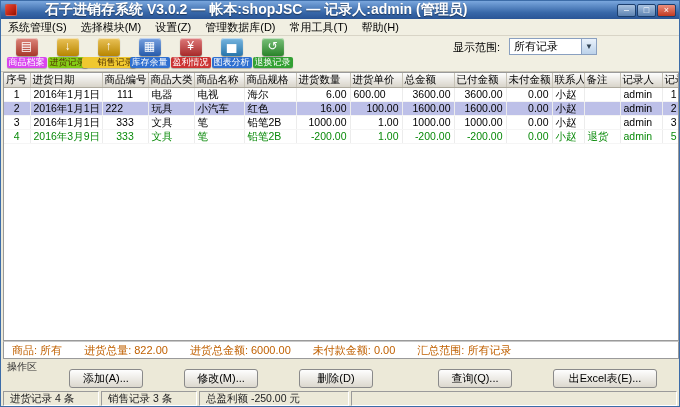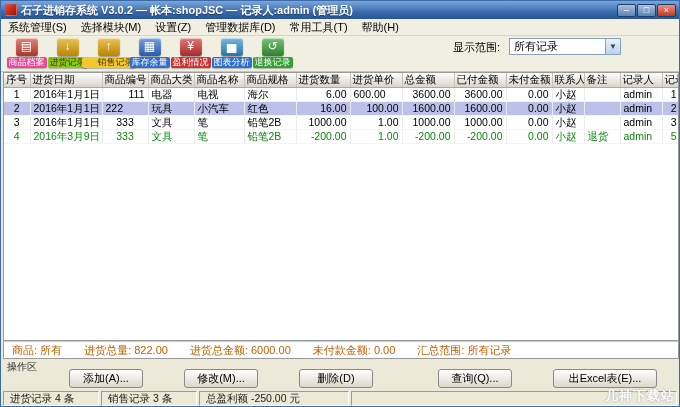--- a/index.html
+++ b/index.html
@@ -2,35 +2,35 @@
 <html style="--c-titlebar: #3767a8; --c-selected_row: #bdc0e8; --c-negative_row: #0a8a0a; --c-summary_text: #c06000; --c-location_text: #e80000;"><head>
 <meta charset="utf-8">
 <style>
   *{box-sizing:border-box;margin:0;padding:0;}
   html,body{width:680px;height:407px;}
   body{font-family:"Liberation Sans","DejaVu Sans",sans-serif;font-size:11px;background:#fff;}
   .window{position:relative;width:680px;height:407px;border:1px solid #3c6ca8;background:#ece9d8;overflow:hidden;}
 
   .titlebar{position:absolute;top:0;left:0;right:0;height:18px;background:linear-gradient(#7aa7dd,var(--c-titlebar,#3767a8) 65%,#2a5596);display:flex;align-items:center;padding:0 2px;color:#fff;}
   .title-icon{width:12px;height:12px;background:linear-gradient(135deg,#ee4433,#991100);border:1px solid #fff3;border-radius:2px;margin:0 4px 0 2px;flex:0 0 auto;}
-  .title-text{font-size:11px;font-weight:bold;text-shadow:0 1px 1px rgba(0,0,0,.45);white-space:nowrap;overflow:hidden;flex:1;}
+  .title-text{font-size:14px;font-weight:bold;text-shadow:0 1px 1px rgba(0,0,0,.45);white-space:nowrap;overflow:hidden;flex:1;margin-left:24px;}
   .win-btns{display:flex;gap:1px;margin-right:1px;}
   .win-btn{width:19px;height:13px;font-size:9px;line-height:11px;text-align:center;color:#fff;border:1px solid #1c3f6e;border-radius:2px;background:linear-gradient(#a9c2e0,#5d83b2);cursor:default;}
   .win-btn.close{background:linear-gradient(#ec8f7d,#c23a22);}
 
   .menubar{position:absolute;top:18px;left:0;right:0;height:17px;background:#f1efe2;border-bottom:1px solid #d8d4c6;display:flex;align-items:center;color:#000;}
   .menu-item{padding:0 7px;line-height:17px;white-space:nowrap;}
 
   .toolbar{position:absolute;top:35px;left:0;right:0;height:36px;background:#f1efe2;border-bottom:1px solid #c8c4b6;}
   .toolbar-buttons{position:absolute;left:5px;top:2px;display:flex;}
   .tool-btn{width:41px;display:flex;flex-direction:column;align-items:center;}
   .tool-icon{width:22px;height:18px;border-radius:3px;color:#fff;font-size:12px;line-height:17px;text-align:center;box-shadow:inset 0 1px 1px rgba(255,255,255,.6),0 1px 1px rgba(0,0,0,.35);}
   .tool-badge{font-size:9px;line-height:11px;padding:0 2px;border-radius:2px;margin-top:1px;white-space:nowrap;box-shadow:0 1px 1px rgba(0,0,0,.25);}
   .range-label{position:absolute;left:452px;top:4px;}
-  .range-select{position:absolute;left:508px;top:2px;width:112px;height:17px;background:#fff;border:1px solid #8aa0c0;display:flex;align-items:center;}
+  .range-select{position:absolute;left:508px;top:2px;width:88px;height:17px;background:#fff;border:1px solid #8aa0c0;display:flex;align-items:center;}
   .range-select .txt{flex:1;padding:0 4px;white-space:nowrap;overflow:hidden;}
   .range-select .arrow{width:15px;height:15px;background:linear-gradient(#eaf2fb,#bcd2ea);border-left:1px solid #8aa0c0;font-size:8px;line-height:15px;text-align:center;color:#345;}
   .location{position:absolute;left:452px;top:36px;color:var(--c-location_text,#e80000);font-weight:bold;font-size:12.5px;white-space:nowrap;}
 
   .table-wrap{position:absolute;top:71px;left:2px;width:676px;height:269px;background:#fff;border:1px solid #9a9a9a;overflow:hidden;}
   table{border-collapse:collapse;table-layout:fixed;width:100%;font-size:10.5px;}
   th{background:linear-gradient(#fdfdfd,#d8d4ca);border-right:1px solid #c6c2b6;border-bottom:1px solid #aeaa9e;font-weight:normal;height:14px;padding:0 2px;text-align:left;white-space:nowrap;overflow:hidden;}
   td{height:13px;line-height:13px;padding:0 3px;border-right:1px solid #ececec;border-bottom:1px solid #f5f5f5;white-space:nowrap;overflow:hidden;}
   tr.selected td{background:var(--c-selected_row,#bdc0e8);}
   tr.return td{color:var(--c-negative_row,#0a8a0a);}
@@ -67,21 +67,21 @@
       <span class="menu-item">设置(Z)</span>
       <span class="menu-item">管理数据库(D)</span>
       <span class="menu-item">常用工具(T)</span>
       <span class="menu-item">帮助(H)</span>
     </div>
 
   <div class="toolbar">
     <div class="toolbar-buttons">
         <div class="tool-btn">
           <div class="tool-icon" style="background: linear-gradient(rgba(255, 255, 255, 0.35), rgba(0, 0, 0, 0.18)), rgb(204, 68, 51);">▤</div>
-          <div class="tool-badge" style="background: #ec4899; color: rgb(255, 255, 255);">商品档案</div>
+          <div class="tool-badge" style="background: #d946ef; color: rgb(255, 255, 255);">商品档案</div>
         </div>
         <div class="tool-btn">
           <div class="tool-icon" style="background: linear-gradient(rgba(255, 255, 255, 0.35), rgba(0, 0, 0, 0.18)), rgb(224, 163, 0);">↓</div>
           <div class="tool-badge" style="background: #84cc16; color: rgb(80, 48, 0); text-align: right;">进货记录</div>
         </div>
         <div class="tool-btn">
           <div class="tool-icon" style="background: linear-gradient(rgba(255, 255, 255, 0.35), rgba(0, 0, 0, 0.18)), rgb(224, 163, 0);">↑</div>
           <div class="tool-badge" style="background: rgb(240, 200, 48); color: rgb(80, 48, 0); padding-left: 16px;">销售记录</div>
         </div>
         <div class="tool-btn">
@@ -127,21 +127,21 @@
             <th style="width: 32px;">联系人</th>
             <th style="width: 36px;">备注</th>
             <th style="width: 42px;">记录人</th>
             <th style="width: 18px;">记录…</th>
           </tr>
         </thead>
       <tbody>
           <tr class="">
             <td style="text-align: center;">1</td>
             <td style="text-align: left;">2016年1月1日</td>
-            <td style="text-align: right;">111</td>
+            <td style="text-align: center;">111</td>
             <td style="text-align: left;">电器</td>
             <td style="text-align: left;">电视</td>
             <td style="text-align: left;">海尔</td>
             <td style="text-align: right;">6.00</td>
             <td style="">600.00</td>
             <td style="text-align: right;">3600.00</td>
             <td style="text-align: right;">3600.00</td>
             <td style="text-align: right;">0.00</td>
             <td style="text-align: left;">小赵</td>
             <td style="text-align: left;"></td>
@@ -220,15 +220,14 @@
       <button class="op-btn" style="left: 552px; width: 104px;">出Excel表(E)...</button>
     </div>
 
   <div class="statusbar">
       <div class="status-panel" style="width: 96px;">进货记录 4 条</div>
       <div class="status-panel" style="width: 96px;">销售记录 3 条</div>
       <div class="status-panel" style="width: 150px;">总盈利额 -250.00 元</div>
       <div class="status-panel fill"></div>
     </div>
 
-  <div class="watermark">几神下载站</div>
 
 </div>
 
 </body></html>

